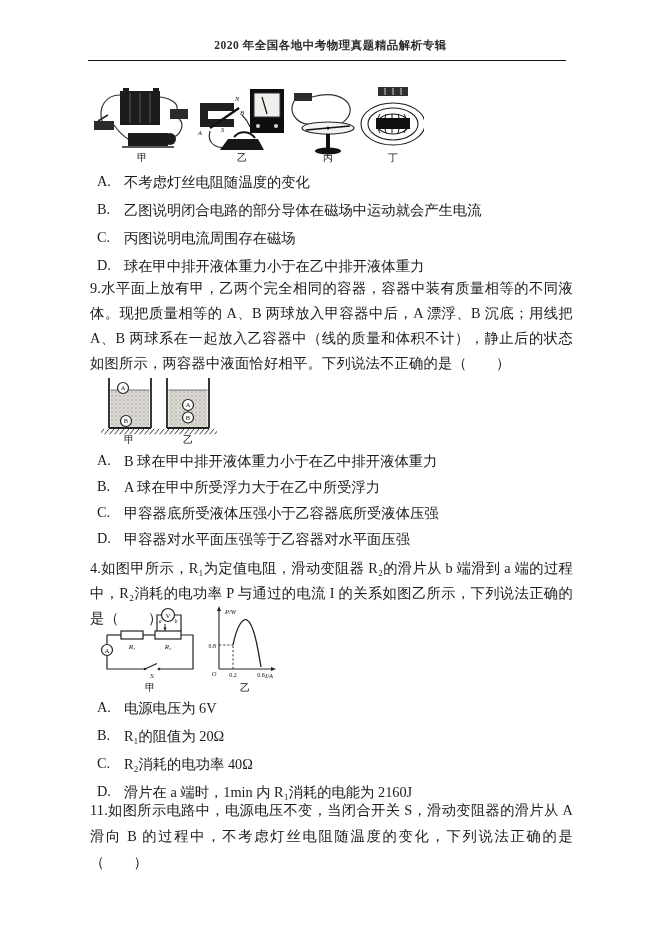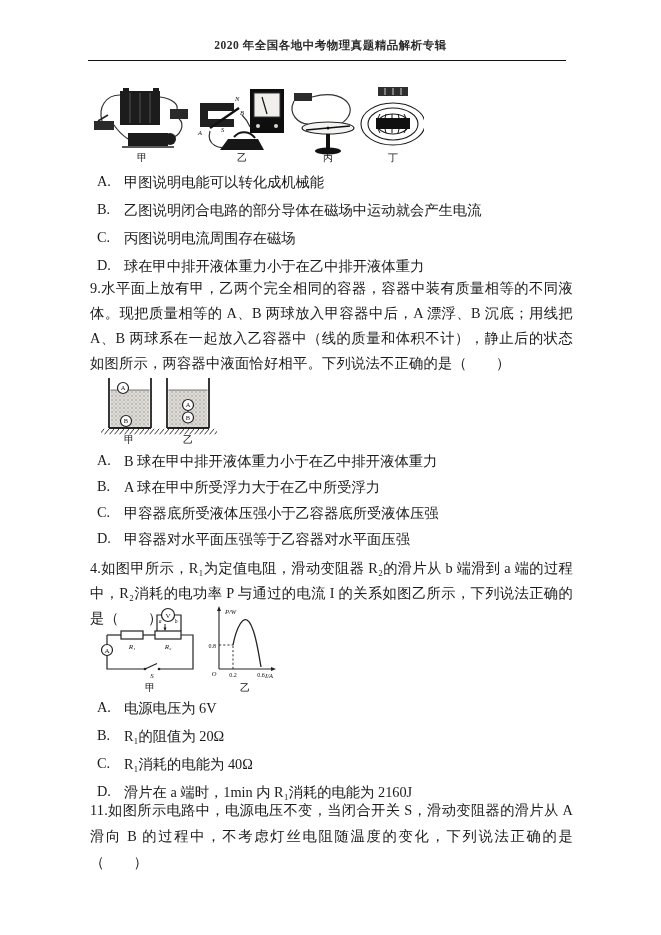--- a/index.html
+++ b/index.html
@@ -133,21 +133,21 @@
           <line x1="312" y1="46" x2="314" y2="42"></line>
         </g>
       </g>
       <text x="301" y="74" font-size="10" text-anchor="middle">丁</text>
     </svg>
   </div>
 
   <div class="options rows28" style="top:173px;">
     <div class="opt">
       <span class="opt-label">A.</span>
-      <span class="opt-text">甲图说明电能可以转化成机械能</span>
+      <span class="opt-text">不考虑灯丝电阻随温度的变化</span>
     </div>
     <div class="opt">
       <span class="opt-label">B.</span>
       <span class="opt-text">乙图说明闭合电路的部分导体在磁场中运动就会产生电流</span>
     </div>
     <div class="opt">
       <span class="opt-label">C.</span>
       <span class="opt-text">丙图说明电流周围存在磁场</span>
     </div>
     <div class="opt">
@@ -279,21 +279,21 @@
     <div class="opt">
       <span class="opt-label">A.</span>
       <span class="opt-text">电源电压为 6V</span>
     </div>
     <div class="opt">
       <span class="opt-label">B.</span>
       <span class="opt-text">R₁的阻值为 20Ω</span>
     </div>
     <div class="opt">
       <span class="opt-label">C.</span>
-      <span class="opt-text">R₁消耗的电能为 40Ω</span>
+      <span class="opt-text">R₂消耗的电功率 40Ω</span>
     </div>
     <div class="opt">
       <span class="opt-label">D.</span>
       <span class="opt-text">滑片在 a 端时，1min 内 R₁消耗的电能为 2160J</span>
     </div>
   </div>
 
   <p class="para" style="top:797px;line-height:26px;">11.如图所示电路中，电源电压不变，当闭合开关 S，滑动变阻器的滑片从 A 滑向 B 的过程中，不考虑灯丝电阻随温度的变化，下列说法正确的是（　　）</p>
 
 </div>

